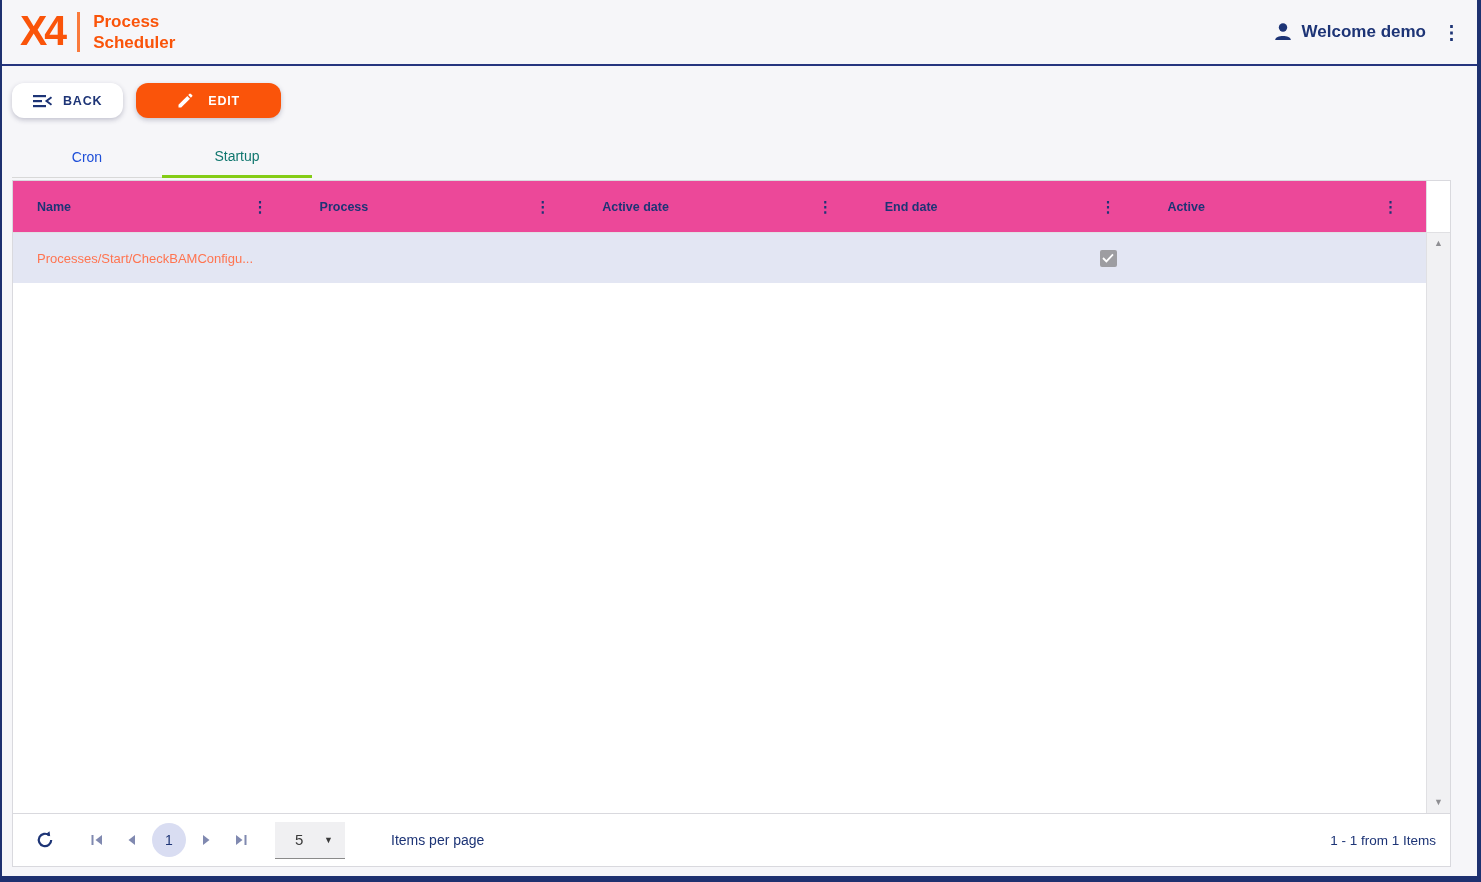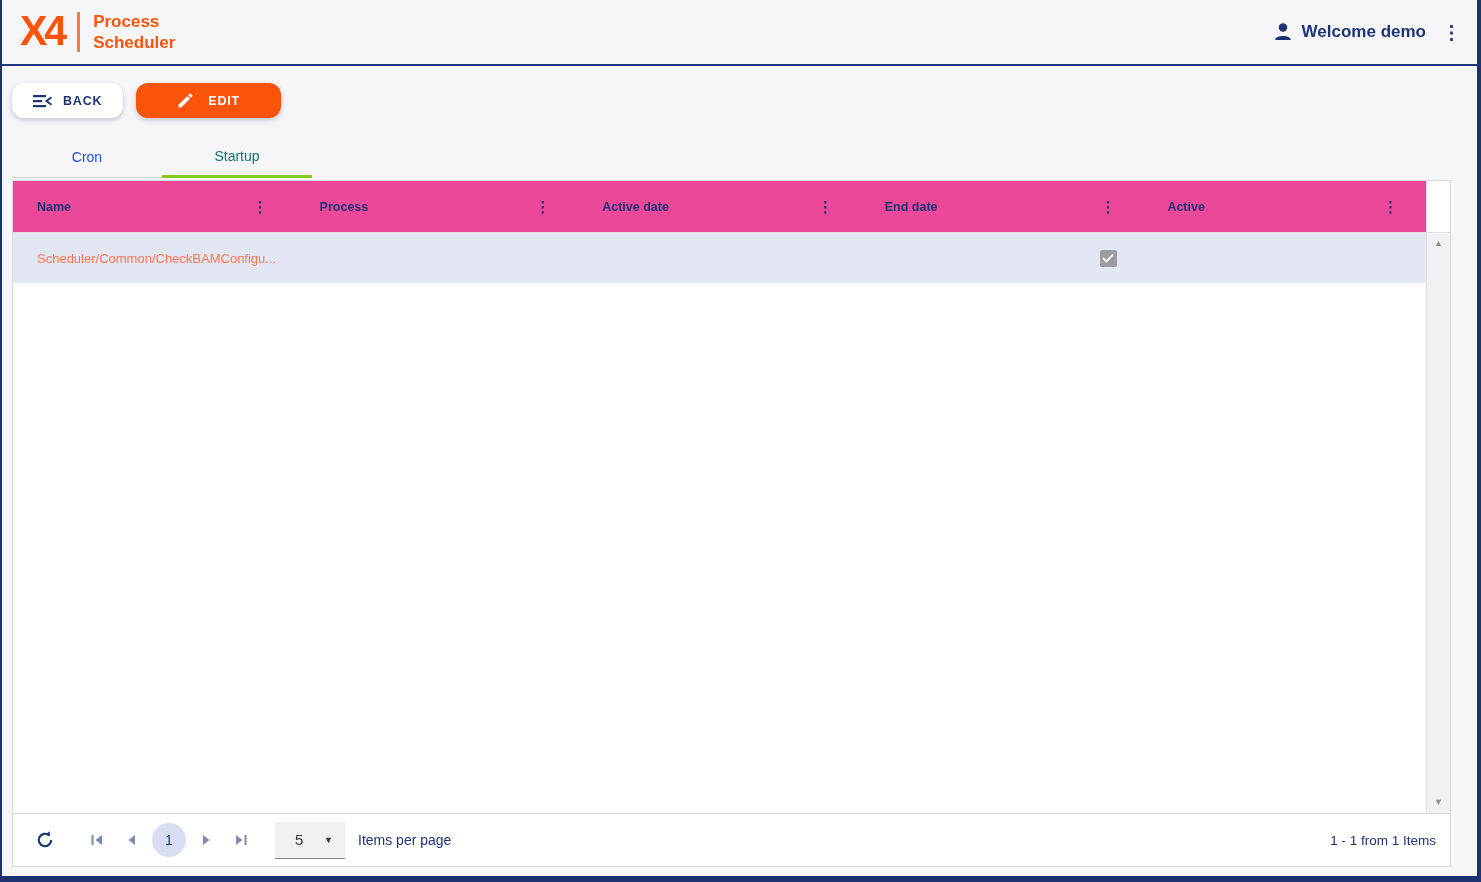--- a/index.html
+++ b/index.html
@@ -84,21 +84,21 @@
     display: flex; align-items: center; justify-content: center; font-size: 14px; margin: 0 5px;
     cursor: pointer;
   }
   .page-size-select {
     width: 70px; height: 37px; background: #f0f0f2; border-bottom: 1px solid #8a8a8a;
     display: flex; align-items: center; justify-content: space-between; padding: 0 12px 0 20px;
     margin: 0 13px 0 16px; cursor: pointer;
   }
   .page-size-value { font-size: 15px; color: #3a3a3a; }
   .select-caret { font-size: 9px; color: #3a3a3a; }
-  .items-per-page { font-size: 14px; color: #1d3476; }
+  .items-per-page { font-size: 14px; color: #1d3476; margin-left: 33px; }
   .footer-spacer { flex: 1; }
   .range-label { font-size: 13.5px; color: #1d3476; }
 </style>
 </head>
 <body>
 
 <div class="page">
 
   <div class="app-header">
     <div class="logo-area">
@@ -174,21 +174,21 @@
             <span>End date</span>
             <span class="kebab">⋮</span>
           </div>
           <div class="gh-cell">
             <span>Active</span>
             <span class="kebab">⋮</span>
           </div>
         </div>
 
         <div class="grid-row">
-          <div class="gr-cell">Scheduler/Common/CheckBAMConfigu...</div>
+          <div class="gr-cell">Processes/Start/CheckBAMConfigu...</div>
           <div class="gr-cell"></div>
           <div class="gr-cell"></div>
           <div class="gr-cell" style="padding-left:36px">
             <span class="checkbox">
               <svg width="12" height="10" viewBox="0 0 12 10">
                   <path d="M1 5 L4.4 8.4 L11 1.4" fill="none" stroke="#ffffff" stroke-width="1.8"></path>
                 </svg>
             </span>
           </div>
         </div>

